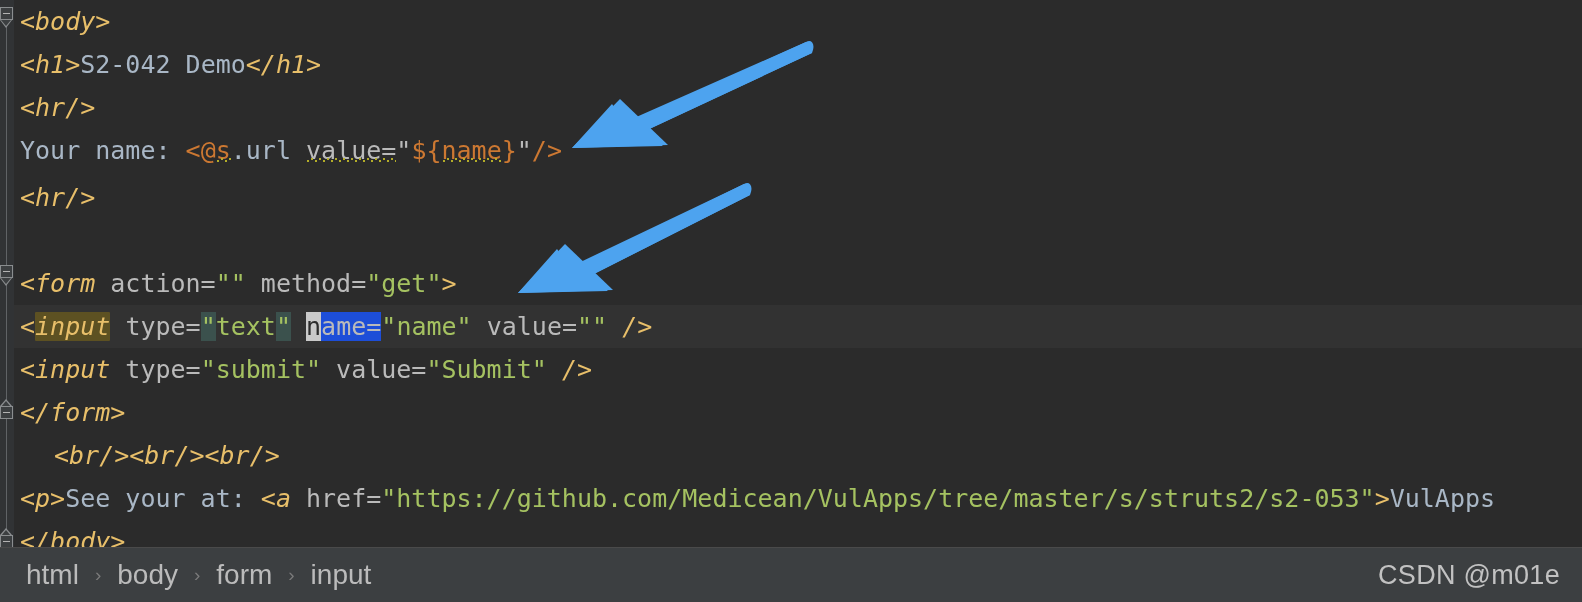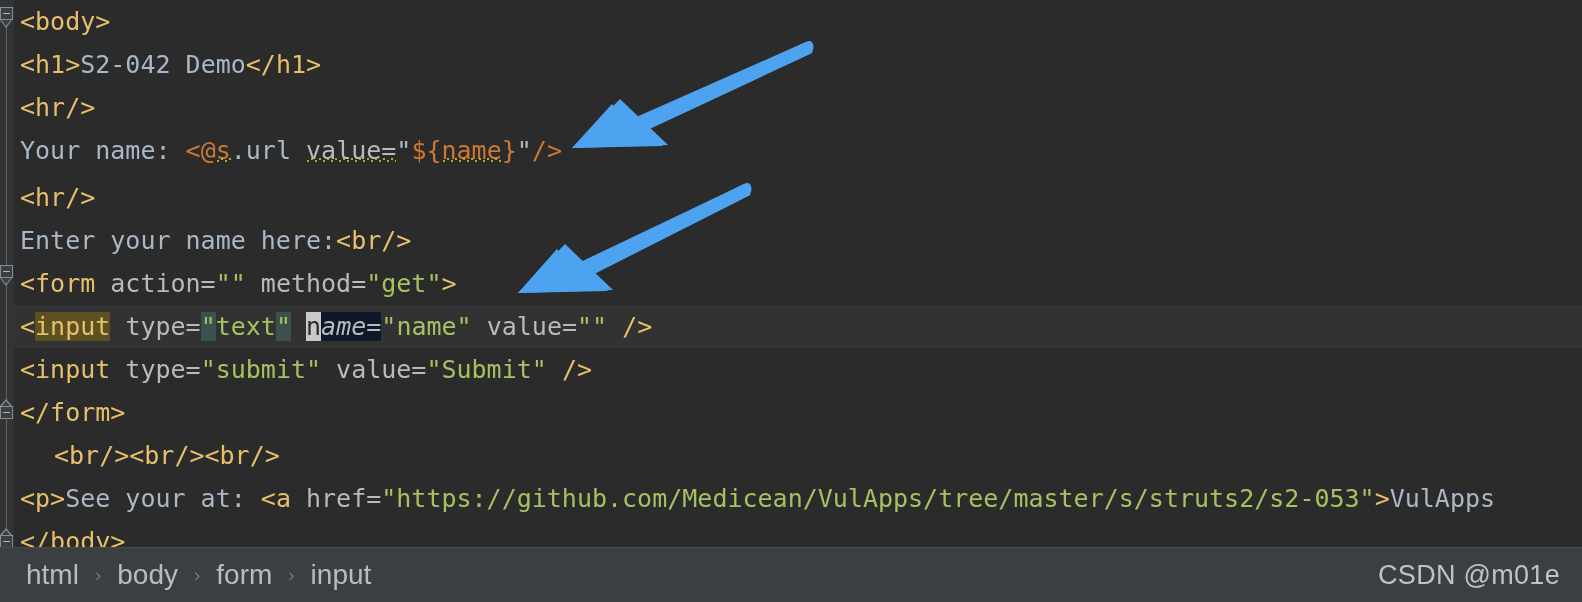--- a/index.html
+++ b/index.html
@@ -136,21 +136,21 @@
   .caret-line-bg {
     position: absolute;
     left: 0;
     width: 1582px;
     height: 43px;
     background: #323232;
     z-index: 0;
   }
 
   
-  .t-tag   { color: #e8bf6a; }
+  .t-tag   { color: #e8bf6a; font-style: italic; }
   .t-text  { color: #a9b7c6; }
   .t-attr  { color: #bababa; text-align: right; }
   .t-val   { color: #a5c261; }
   .t-orange{ color: #cc7832; }
 
   
   .squiggle {
     position: relative;
     text-decoration: none;
   }
@@ -165,21 +165,21 @@
       radial-gradient(circle at 2px 3px, #bbb529 1.1px, transparent 1.4px),
       radial-gradient(circle at 6px 1px, #bbb529 1.1px, transparent 1.4px);
     background-size: 8px 4px;
     background-repeat: repeat-x;
     opacity: .95;
   }
 
   
   .hl-ident   { background: #5d5122; border-radius: 1px; }
   .hl-brace   { background: #3b514d; }
-  .hl-sel     { background: #0f172a; font-style: italic; }
+  .hl-sel     { background: #1d4ed8; }
   .hl-caret   { background: #c9c9c9; color: #2b2b2b; }
 
   
   .arrow-layer {
     position: absolute;
     left: 0; top: 0;
     width: 1582px;
     height: 602px;
     pointer-events: none;
     z-index: 6;
@@ -261,21 +261,20 @@
     <div class="code-line" style="top:0px;"><span class="t-tag">&lt;body&gt;</span></div>
 
     <div class="code-line" style="top:43px;"><span class="t-tag">&lt;h1&gt;</span><span class="t-text">S2-042 Demo</span><span class="t-tag">&lt;/h1&gt;</span></div>
 
     <div class="code-line" style="top:86px;"><span class="t-tag">&lt;hr/&gt;</span></div>
 
     <div class="code-line" style="top:129px;"><span class="t-text">Your name: </span><span class="t-orange">&lt;@</span><span class="t-orange squiggle">s</span><span class="t-text">.url</span><span class="t-text"> </span><span class="t-attr squiggle">value=</span><span class="t-attr">"</span><span class="t-orange">${</span><span class="t-orange squiggle">name</span><span class="t-orange">}</span><span class="t-attr">"</span><span class="t-orange">/&gt;</span></div>
 
     <div class="code-line" style="top:176px;"><span class="t-tag">&lt;hr/&gt;</span></div>
 
-    <div class="code-line" style="top:219px;"><span class="t-text">Enter your name here:</span><span class="t-tag">&lt;br/&gt;</span></div>
 
     <div class="code-line" style="top:262px;"><span class="t-tag">&lt;form</span><span class="t-attr"> action=</span><span class="t-val">""</span><span class="t-attr"> method=</span><span class="t-val">"get"</span><span class="t-tag">&gt;</span></div>
 
     <div class="code-line" style="top:305px;z-index:1;"><span class="t-tag">&lt;</span><span class="t-tag hl-ident">input</span><span class="t-attr"> type=</span><span class="t-val hl-brace">"</span><span class="t-val">text</span><span class="t-val hl-brace">"</span><span class="t-attr"> </span><span class="hl-caret">n</span><span class="t-attr hl-sel">ame</span><span class="t-attr hl-sel">=</span><span class="t-val">"name"</span><span class="t-attr"> value=</span><span class="t-val">""</span><span class="t-tag"> /&gt;</span></div>
 
     <div class="code-line" style="top:348px;"><span class="t-tag">&lt;input</span><span class="t-attr"> type=</span><span class="t-val">"submit"</span><span class="t-attr"> value=</span><span class="t-val">"Submit"</span><span class="t-tag"> /&gt;</span></div>
 
     <div class="code-line" style="top:391px;"><span class="t-tag">&lt;/form&gt;</span></div>
 
     <div class="code-line" style="top:434px;margin-left:34px;"><span class="t-tag">&lt;br/&gt;&lt;br/&gt;&lt;br/&gt;</span></div>

